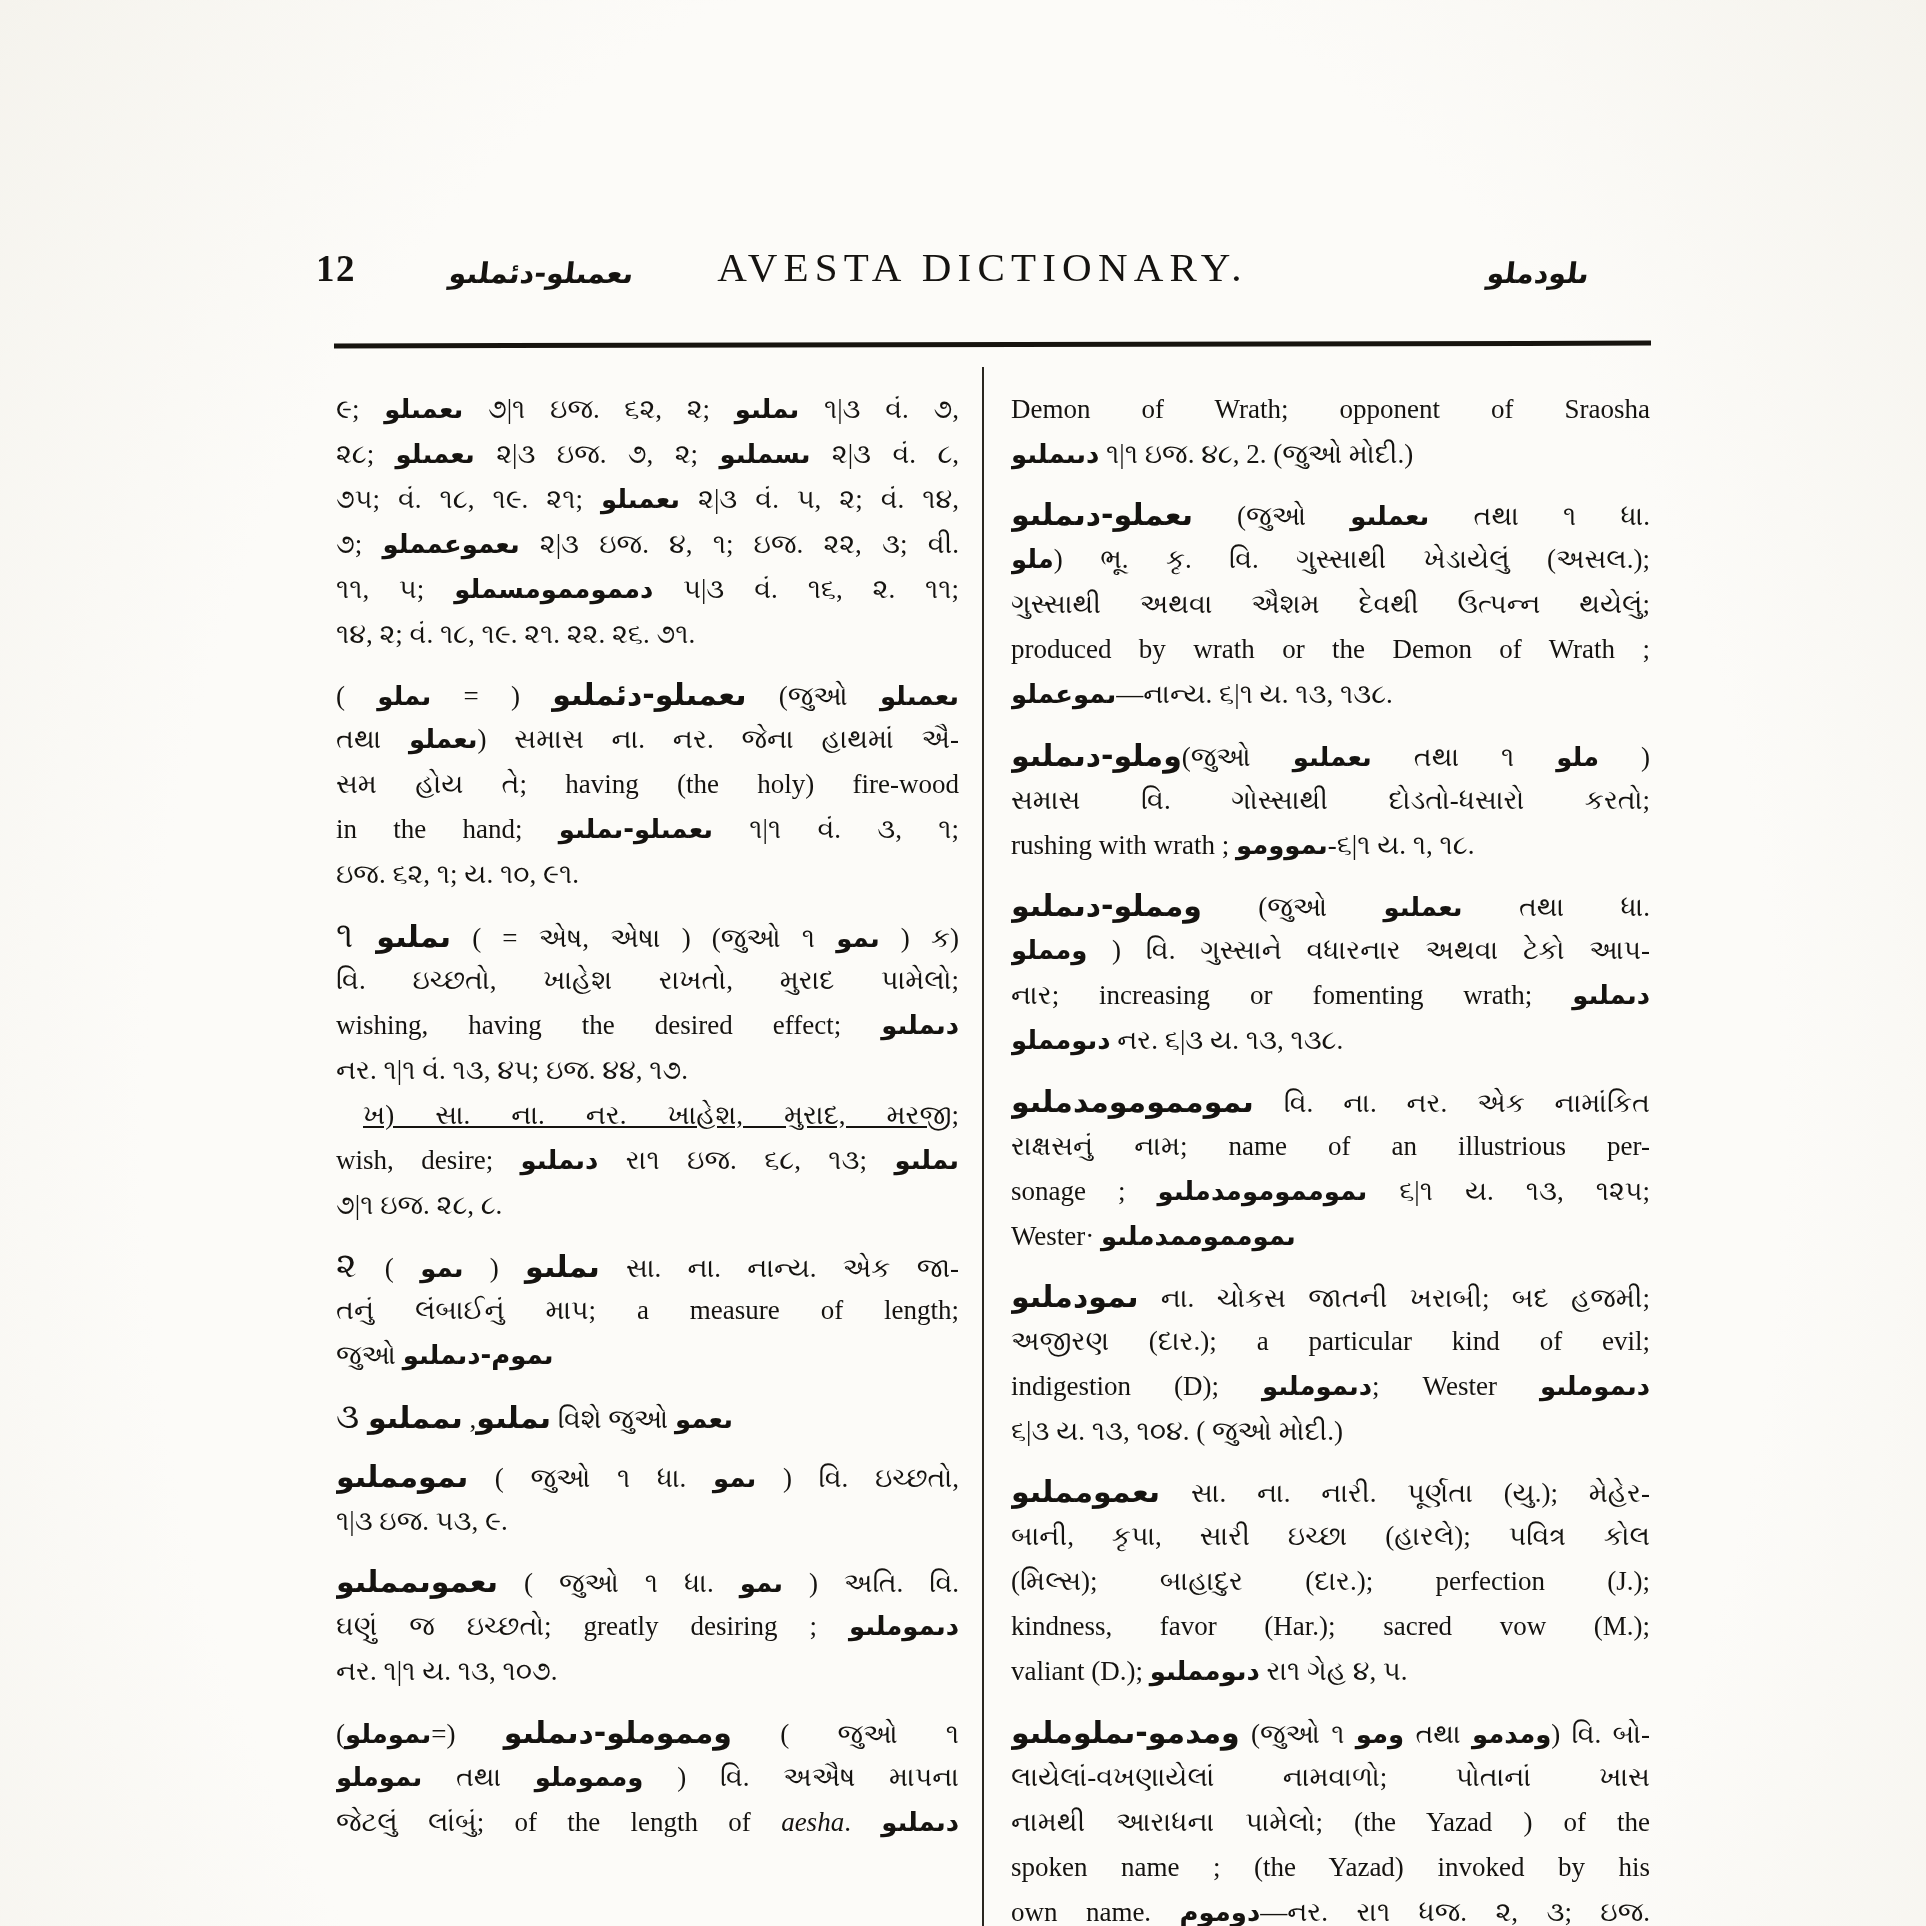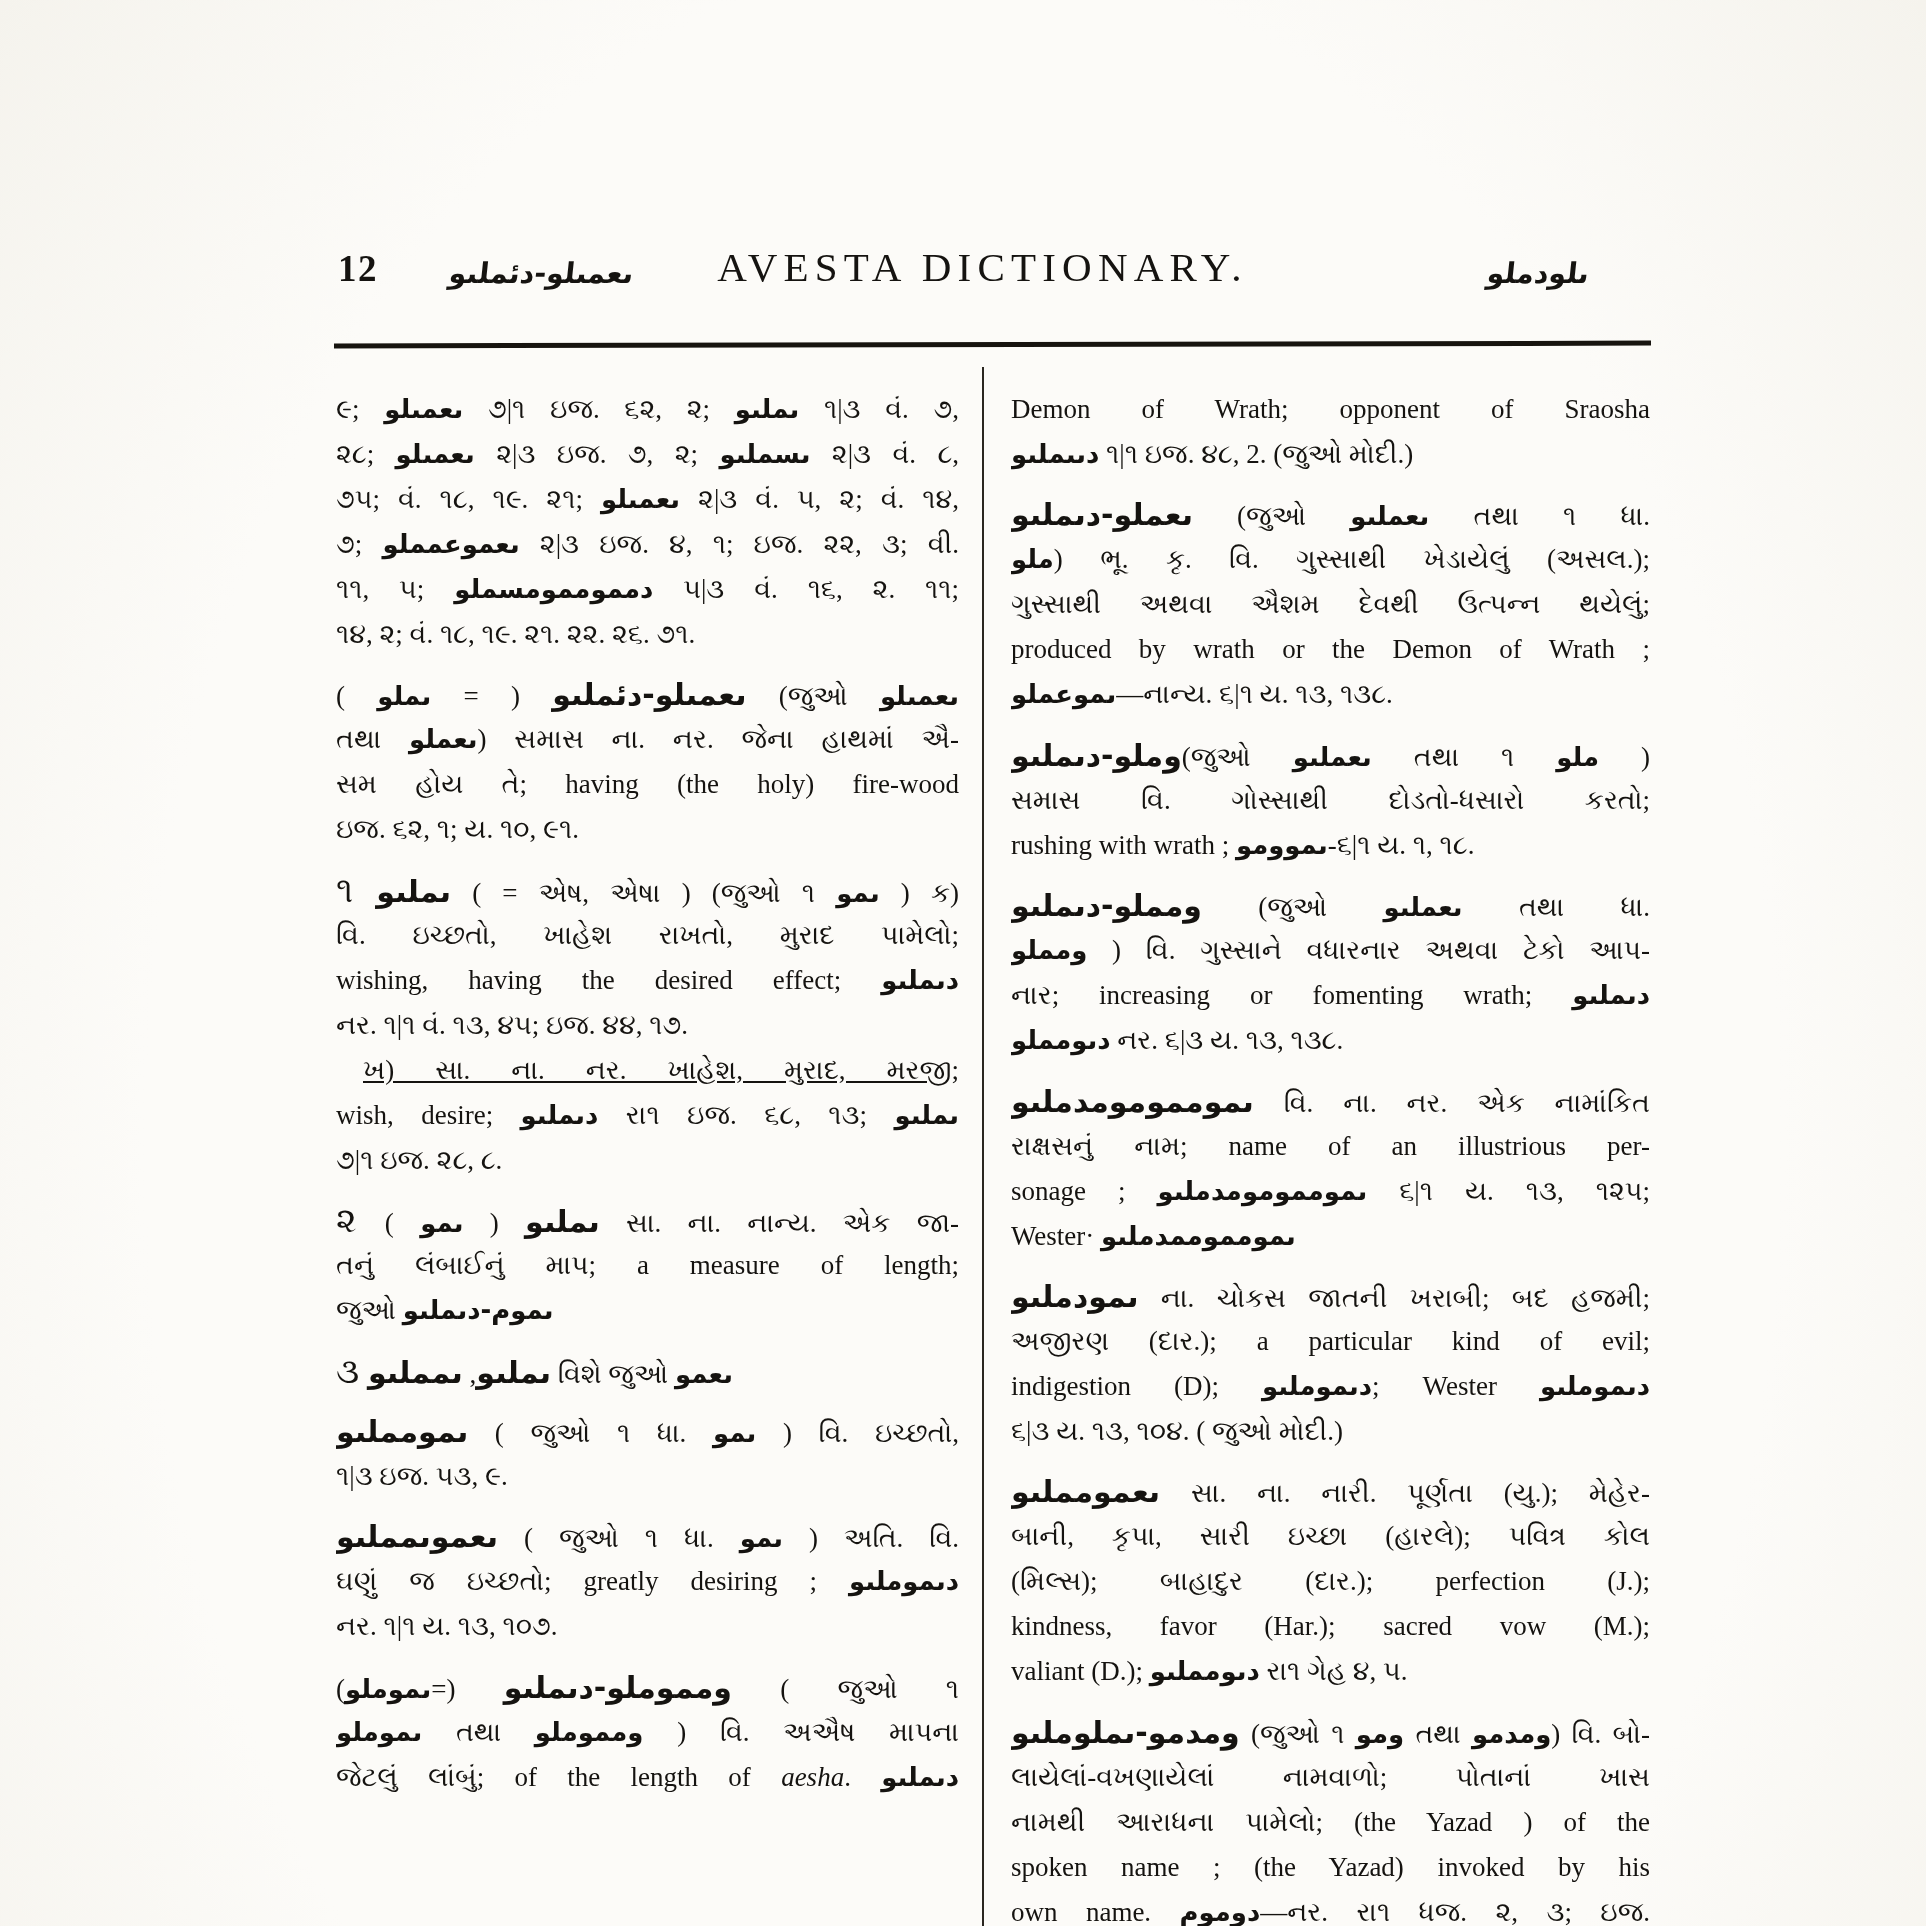--- a/index.html
+++ b/index.html
@@ -6,21 +6,21 @@
   body{
     width:1965px;height:2542px;position:relative;
     background:#faf9f5;
     background-image:radial-gradient(ellipse at 50% 45%, #fcfbf8 60%, #f3f1ea 100%);
     color:#151310;
     font-family:"Liberation Serif","DejaVu Serif",serif;
     overflow:hidden;
   }
   .page{position:absolute;inset:0;}
   
-  .page-number{position:absolute;left:338px;top:247px;font-size:37px;font-weight:700;letter-spacing:1.5px;}
+  .page-number{position:absolute;left:316px;top:247px;font-size:37px;font-weight:700;letter-spacing:1.5px;}
   .header-av{position:absolute;top:257px;font-size:28.5px;font-weight:700;
     font-family:"DejaVu Sans","Liberation Sans",sans-serif;transform:skewX(-6deg);}
   .header-av.left{left:449px;}
   .header-av.right{left:1487px;}
   .page-title{position:absolute;left:0;right:0;top:243px;text-align:center;
     font-size:41px;letter-spacing:6.2px;font-weight:400;}
   .header-rule{position:absolute;left:334px;top:342px;width:1317px;height:5px;background:#17140f;
     transform:rotate(-0.12deg);}
   .column-divider{position:absolute;left:982px;top:367px;width:2.3px;height:1891px;background:#2a2620;}
   
@@ -58,20 +58,21 @@
         <div class="line fit"><span class="seg t">૨૮; </span><span class="seg av">ىعمىلو</span><span class="seg t"> ૨|૩ ઇજ. ૭, ૨; </span><span class="seg av">ىسملىو</span><span class="seg t"> ૨|૩ વં. ૮,</span></div>
         <div class="line fit"><span class="seg t">૭૫; વં. ૧૮, ૧૯. ૨૧; </span><span class="seg av">ىعمىلو</span><span class="seg t"> ૨|૩ વં. ૫, ૨; વં. ૧૪,</span></div>
         <div class="line fit"><span class="seg t">૭; </span><span class="seg av">ىعموعمملو</span><span class="seg t"> ૨|૩ ઇજ. ૪, ૧; ઇજ. ૨૨, ૩; વી.</span></div>
         <div class="line fit"><span class="seg t">૧૧, ૫; </span><span class="seg av">دمموممومسملو</span><span class="seg t"> ૫|૩ વં. ૧૬, ૨. ૧૧;</span></div>
         <div class="line"><span class="seg t">૧૪, ૨; વં. ૧૮, ૧૯. ૨૧. ૨૨. ૨૬. ૭૧.</span></div>
       </div>
       <div class="para">
         <div class="line fit"><span class="seg avh">ىعمىلو-دئملىو</span><span class="seg t"> ( = </span><span class="seg av">ىملو</span><span class="seg t"> ) (જુઓ </span><span class="seg av">ىعمىلو</span></div>
         <div class="line fit"><span class="seg t">તથા </span><span class="seg av">ىعملو</span><span class="seg t">) સમાસ ના. નર. જેના હાથમાં ઐ-</span></div>
         <div class="line fit"><span class="seg t">સમ હોય તે; having (the holy) fire-wood</span></div>
+        <div class="line fit"><span class="seg t">in the hand; </span><span class="seg av">ىعمىلو-ىملىو</span><span class="seg t"> ૧|૧ વં. ૩, ૧;</span></div>
         <div class="line"><span class="seg t">ઇજ. ૬૨, ૧; ય. ૧૦, ૯૧.</span></div>
       </div>
       <div class="para">
         <div class="line fit"><span class="seg num">૧ </span><span class="seg avh">ىملىو</span><span class="seg t"> ( = એષ, એષા ) (જુઓ ૧ </span><span class="seg av">ىمو</span><span class="seg t"> ) ક)</span></div>
         <div class="line fit"><span class="seg t">વિ. ઇચ્છતો, ખાહેશ રાખતો, મુરાદ પામેલો;</span></div>
         <div class="line fit"><span class="seg t">wishing, having the desired effect; </span><span class="seg av">دىملىو</span></div>
         <div class="line"><span class="seg t">નર. ૧|૧ વં. ૧૩, ૪૫; ઇજ. ૪૪, ૧૭.</span></div>
         <div class="line fit ind1"><span class="seg t">ખ) સા. ના. નર. ખાહેશ, મુરાદ, મરજી;</span></div>
         <div class="line fit"><span class="seg t">wish, desire; </span><span class="seg av">دىملىو</span><span class="seg t"> રા૧ ઇજ. ૬૮, ૧૩; </span><span class="seg av">ىملىو</span></div>
         <div class="line"><span class="seg t">૭|૧ ઇજ. ૨૮, ૮.</span></div>

